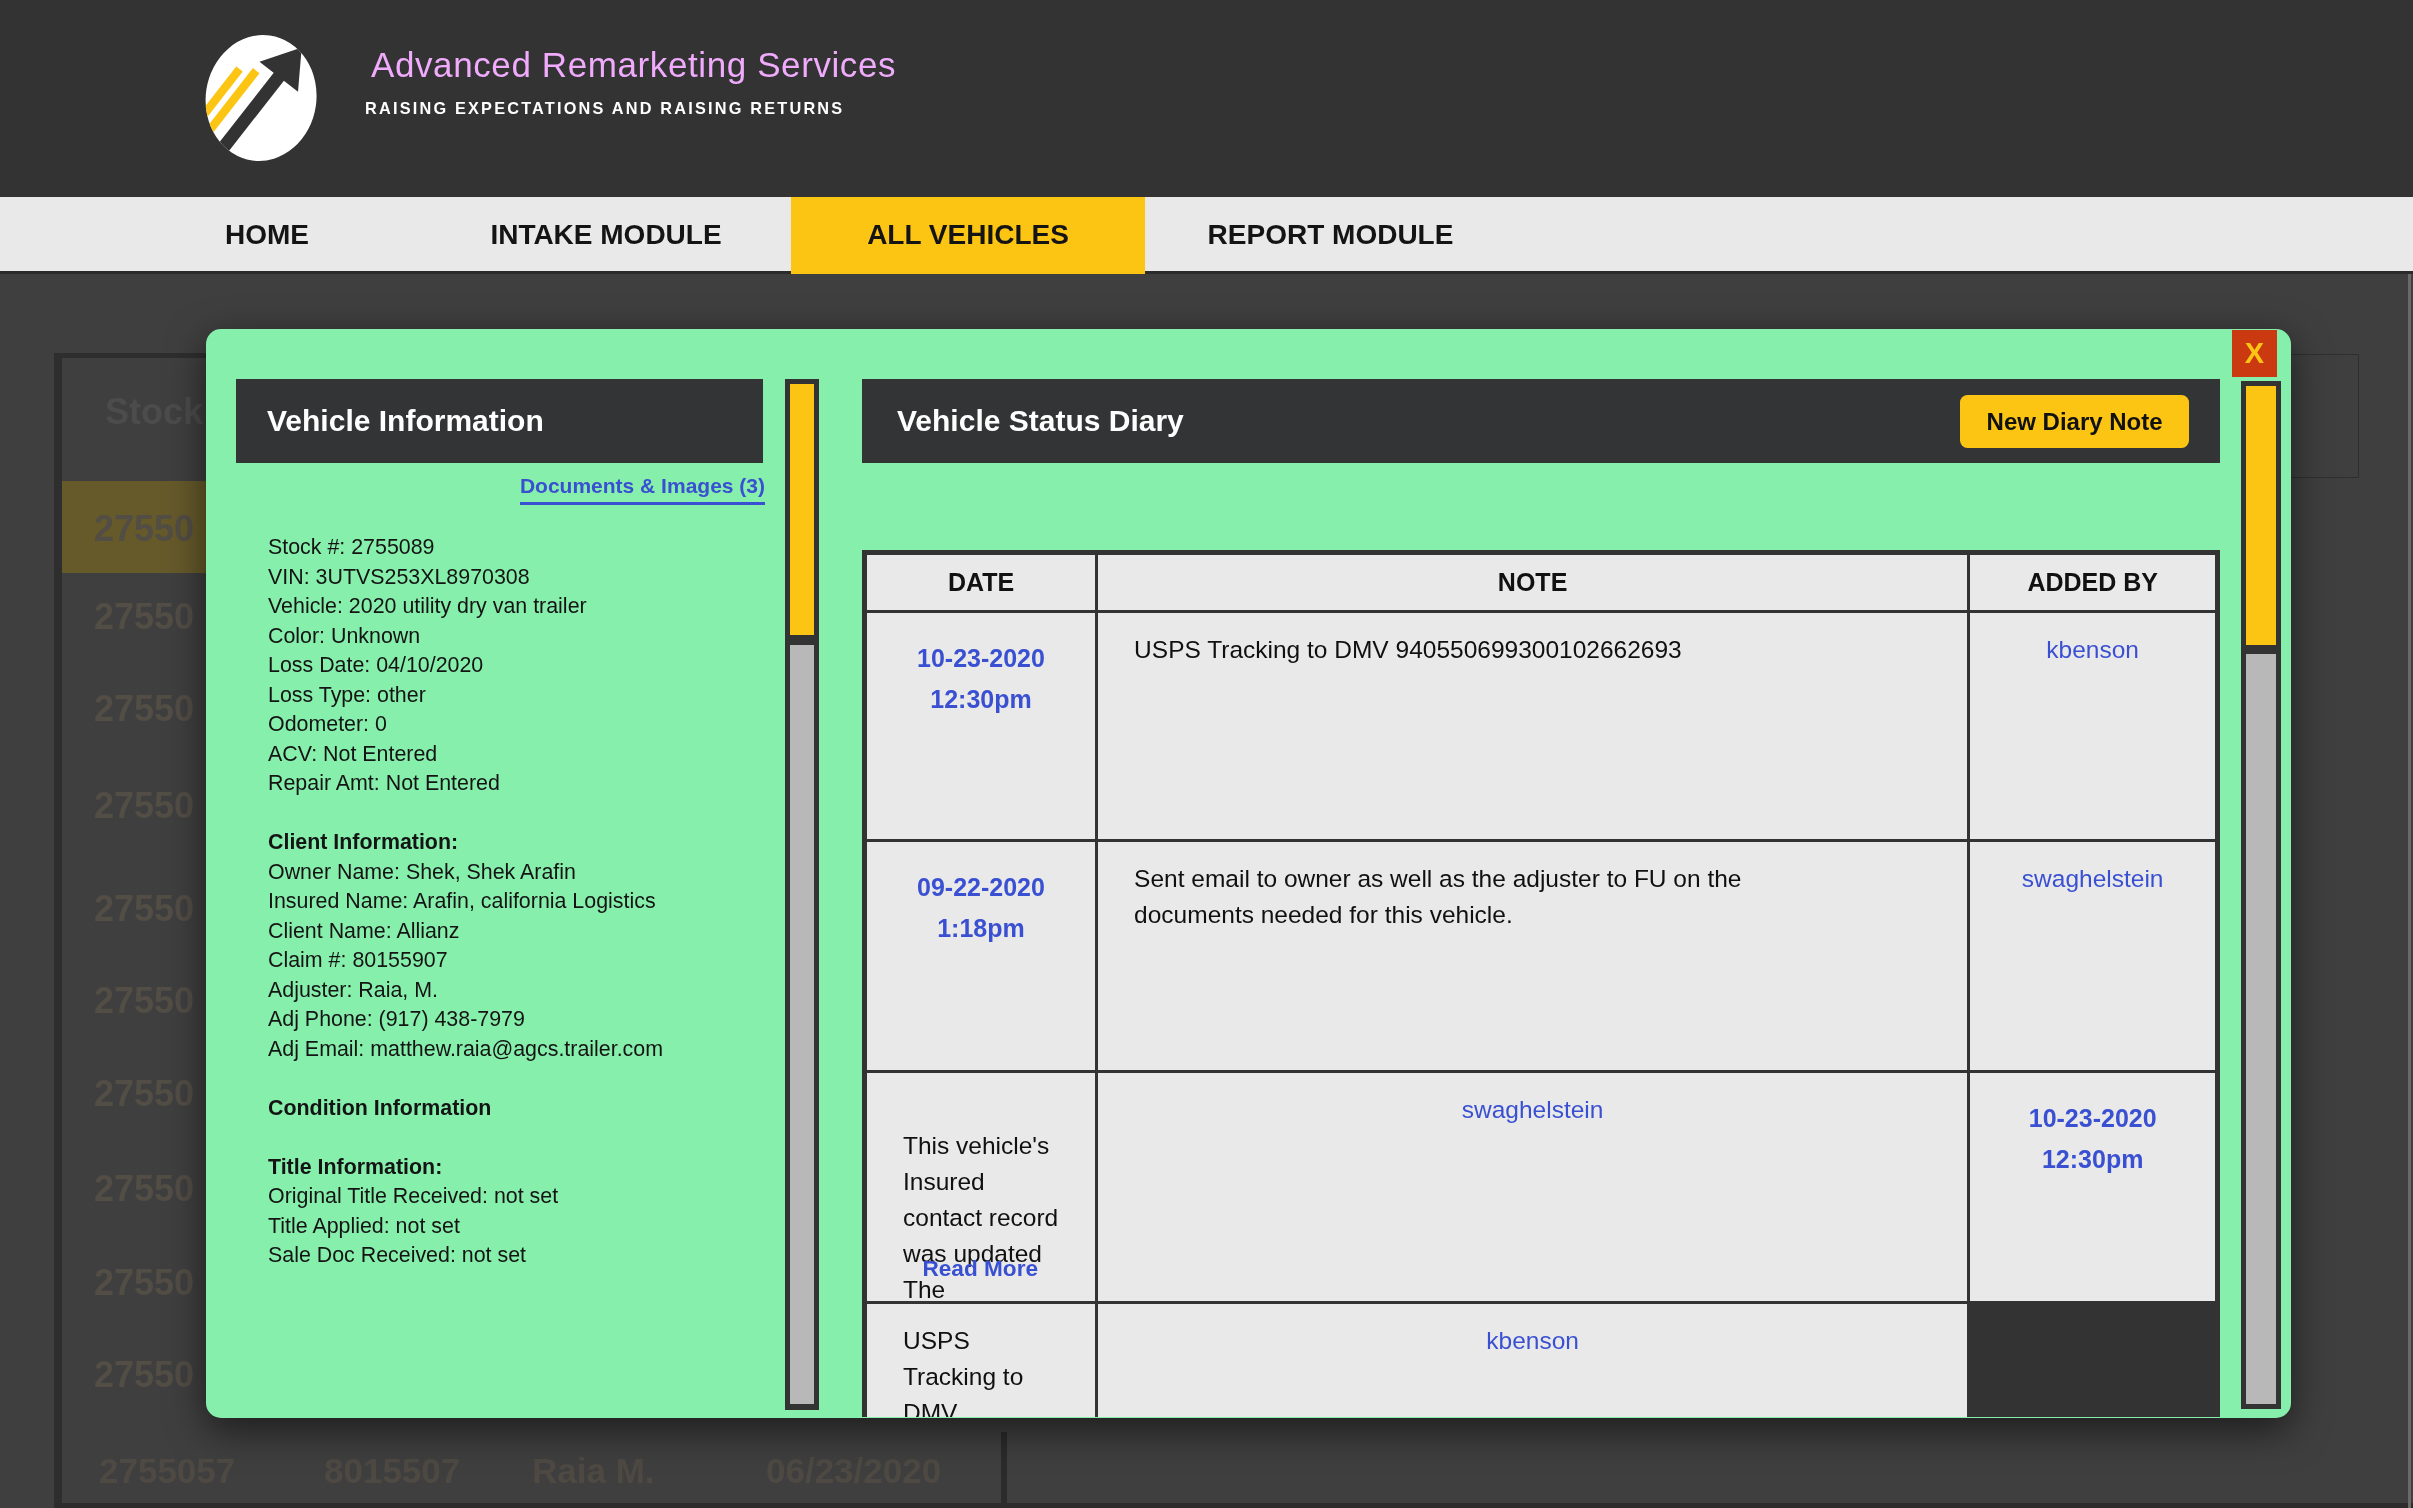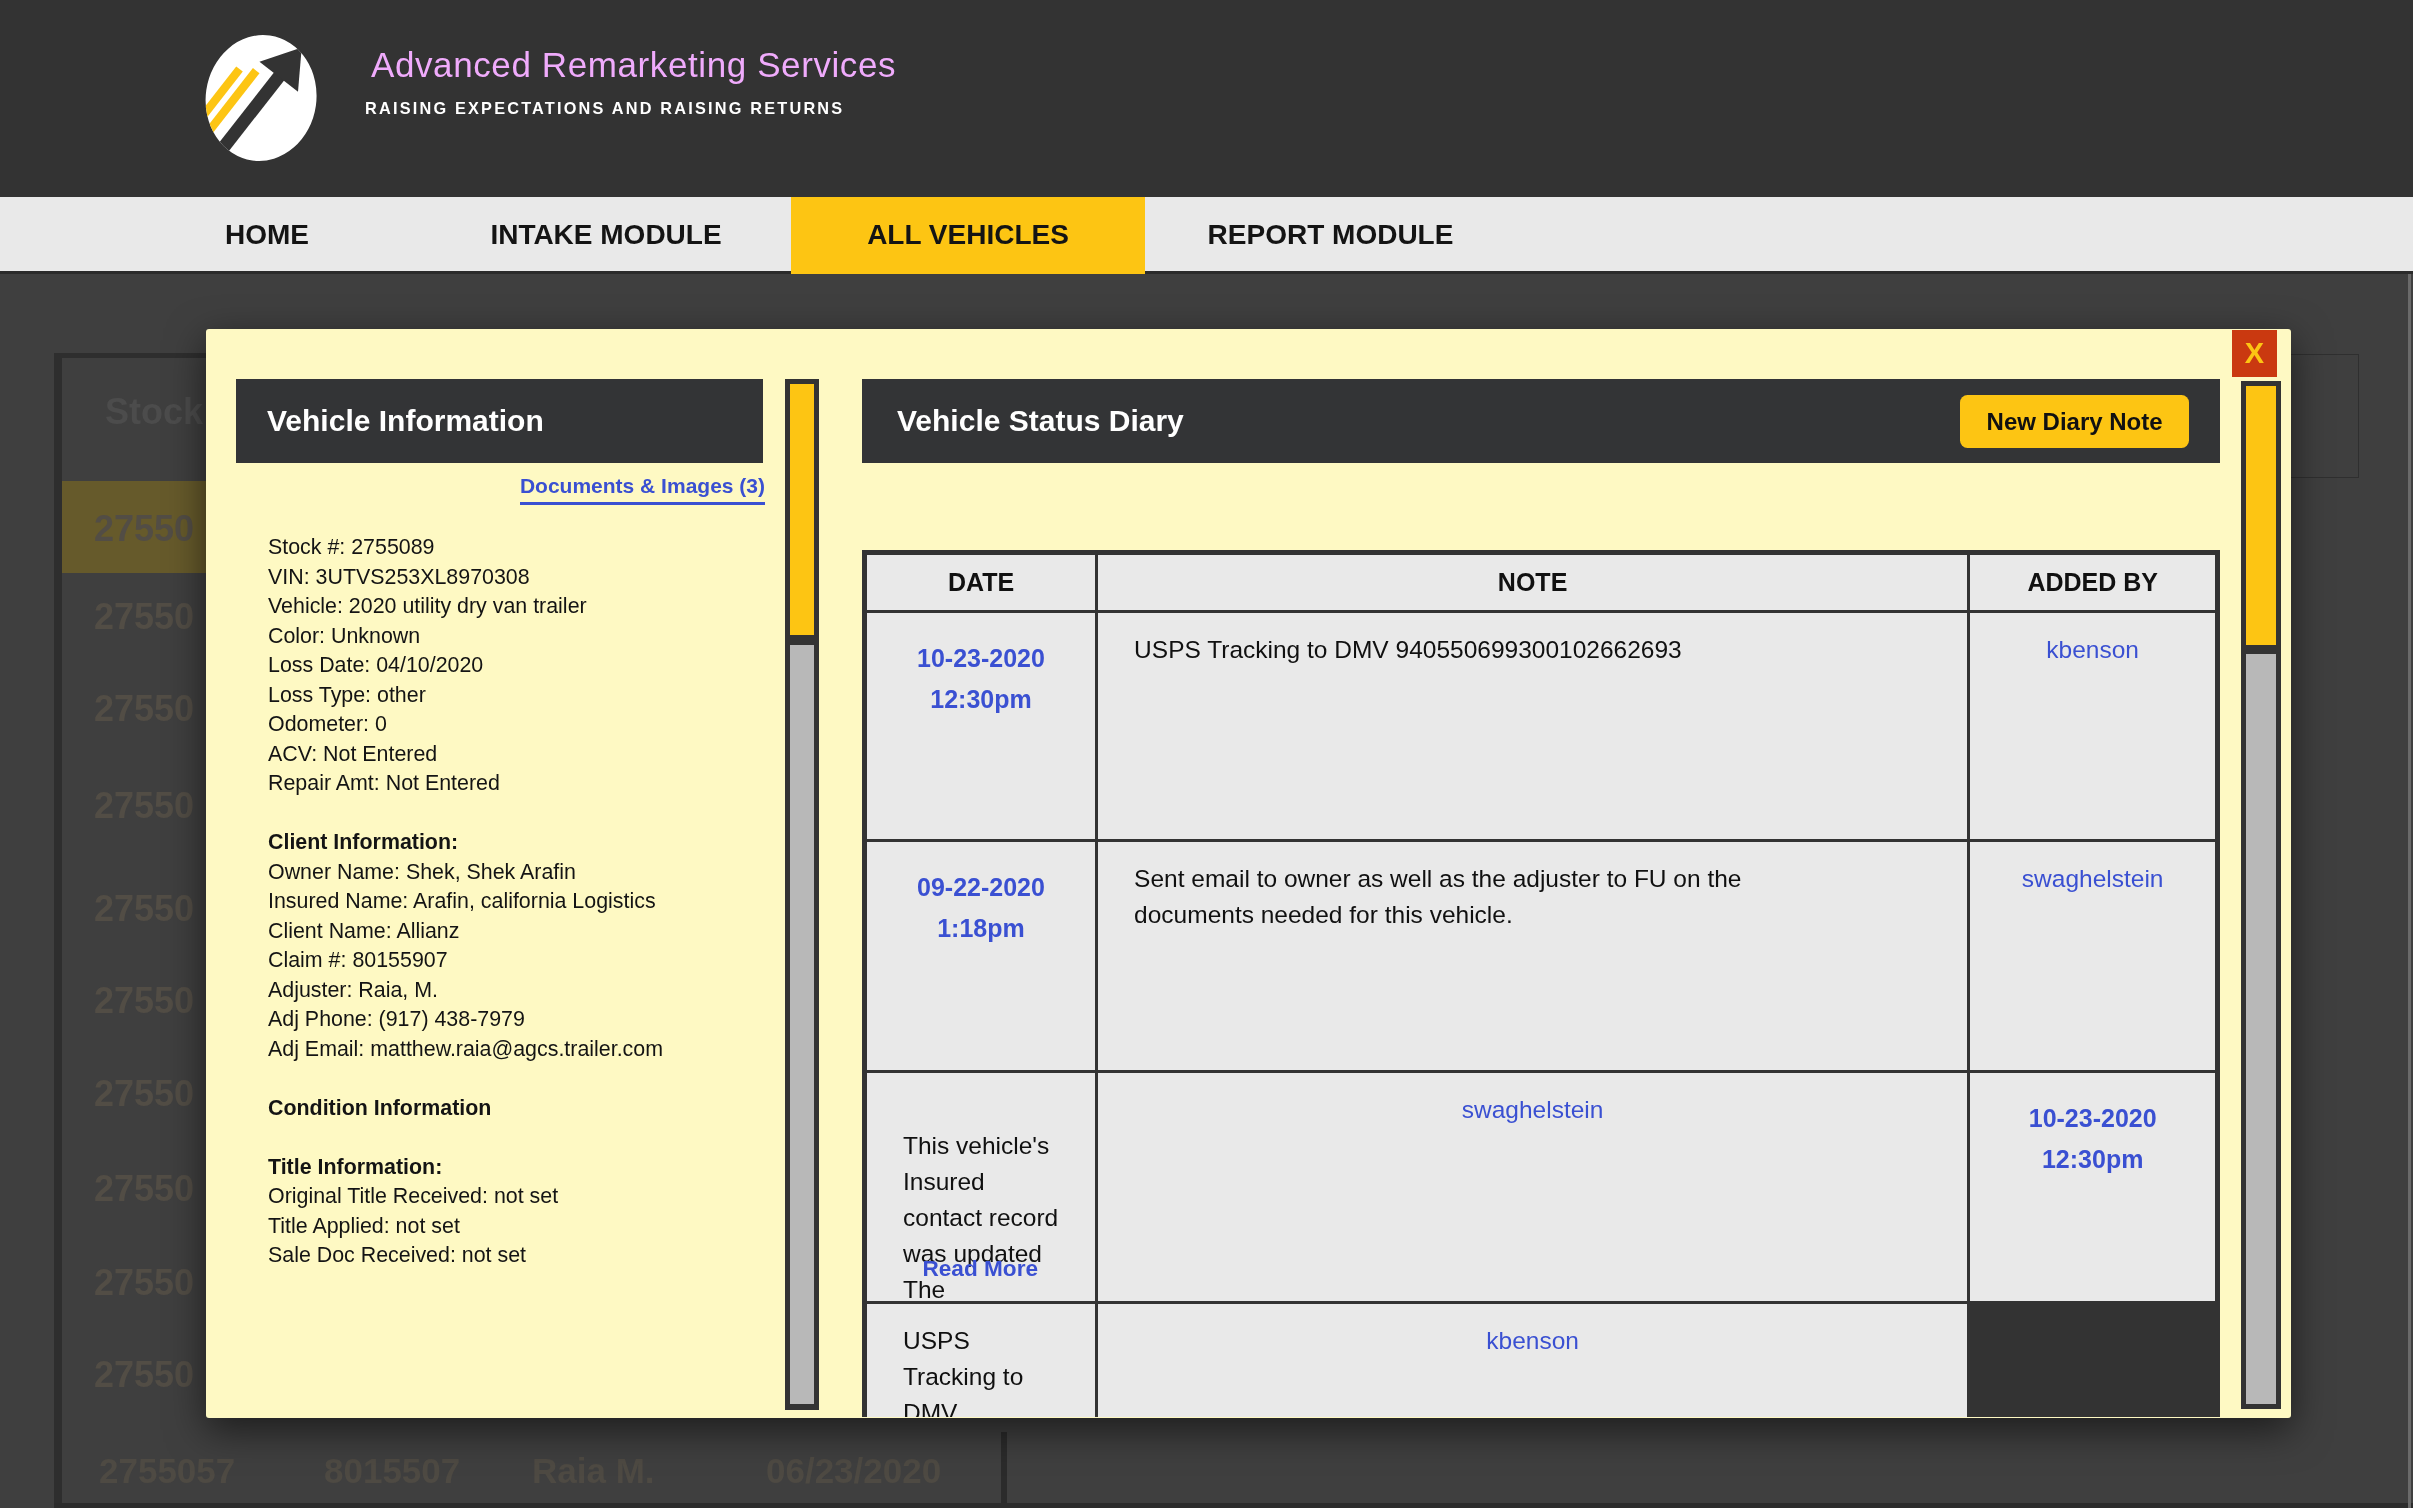--- a/index.html
+++ b/index.html
@@ -23,22 +23,22 @@
   .bg-stock-header { position:absolute; left:105px; top:391px; font-size:36px; font-weight:700; color:#4c4c4c; }
   .bg-row-highlight { position:absolute; left:62px; top:481px; width:390px; height:92px; background:#665a2b; }
   .bg-stock-num { position:absolute; left:94px; font-size:36px; font-weight:700; color:#524d45; white-space:nowrap; }
   .bg-bottom-cell { position:absolute; top:1451px; font-size:35px; font-weight:700; color:#4e4a43; }
   .bg-vline-bottom { position:absolute; left:1001px; top:1432px; width:6.3px; height:77px; background:#2b2b2b; }
   .bg-bottomline { position:absolute; left:54px; top:1503px; width:2359px; height:5px; background:#2c2c2c; }
   .bg-ghost-rect { position:absolute; left:2282px; top:354px; width:77px; height:124px; border:1.9px solid #2f2f2f; }
   .bg-right-edge { position:absolute; left:2408px; top:274px; width:3.1px; height:1234px; background:#6a6a6a; }
 
   
-  .modal { position:absolute; left:206px; top:329px; width:2085px; height:1089px; background:#fef9c3;
-           border-radius:3px; box-shadow:0 11.3px 38px rgba(0,0,0,0.55); }
+  .modal { position:absolute; left:206px; top:329px; width:2085px; height:1089px; background:#86efac;
+           border-radius:15px; box-shadow:0 11.3px 38px rgba(0,0,0,0.55); }
   .close-btn { position:absolute; left:2232px; top:330px; width:45px; height:47px; background:#ca3910;
                color:#fdc513; font-size:29px; font-weight:800; text-align:center; line-height:47px; cursor:pointer; }
 
   .panel-header { position:absolute; background:#333436; color:#ffffff; font-weight:700; height:84px; }
   .vi-header { left:30px; top:50px; width:527px; }
   .vi-header .ph-label { position:absolute; left:31px; top:0; line-height:84px; font-size:30px; }
 
   .vi-link-row { position:absolute; left:30px; top:145px; width:529px; text-align:right; }
   .vi-link { display:inline-block; color:#3a50d2; font-size:21px; font-weight:700;
              border-bottom:3.1px solid #3a50d2; padding-bottom:4.4px; cursor:pointer; }

